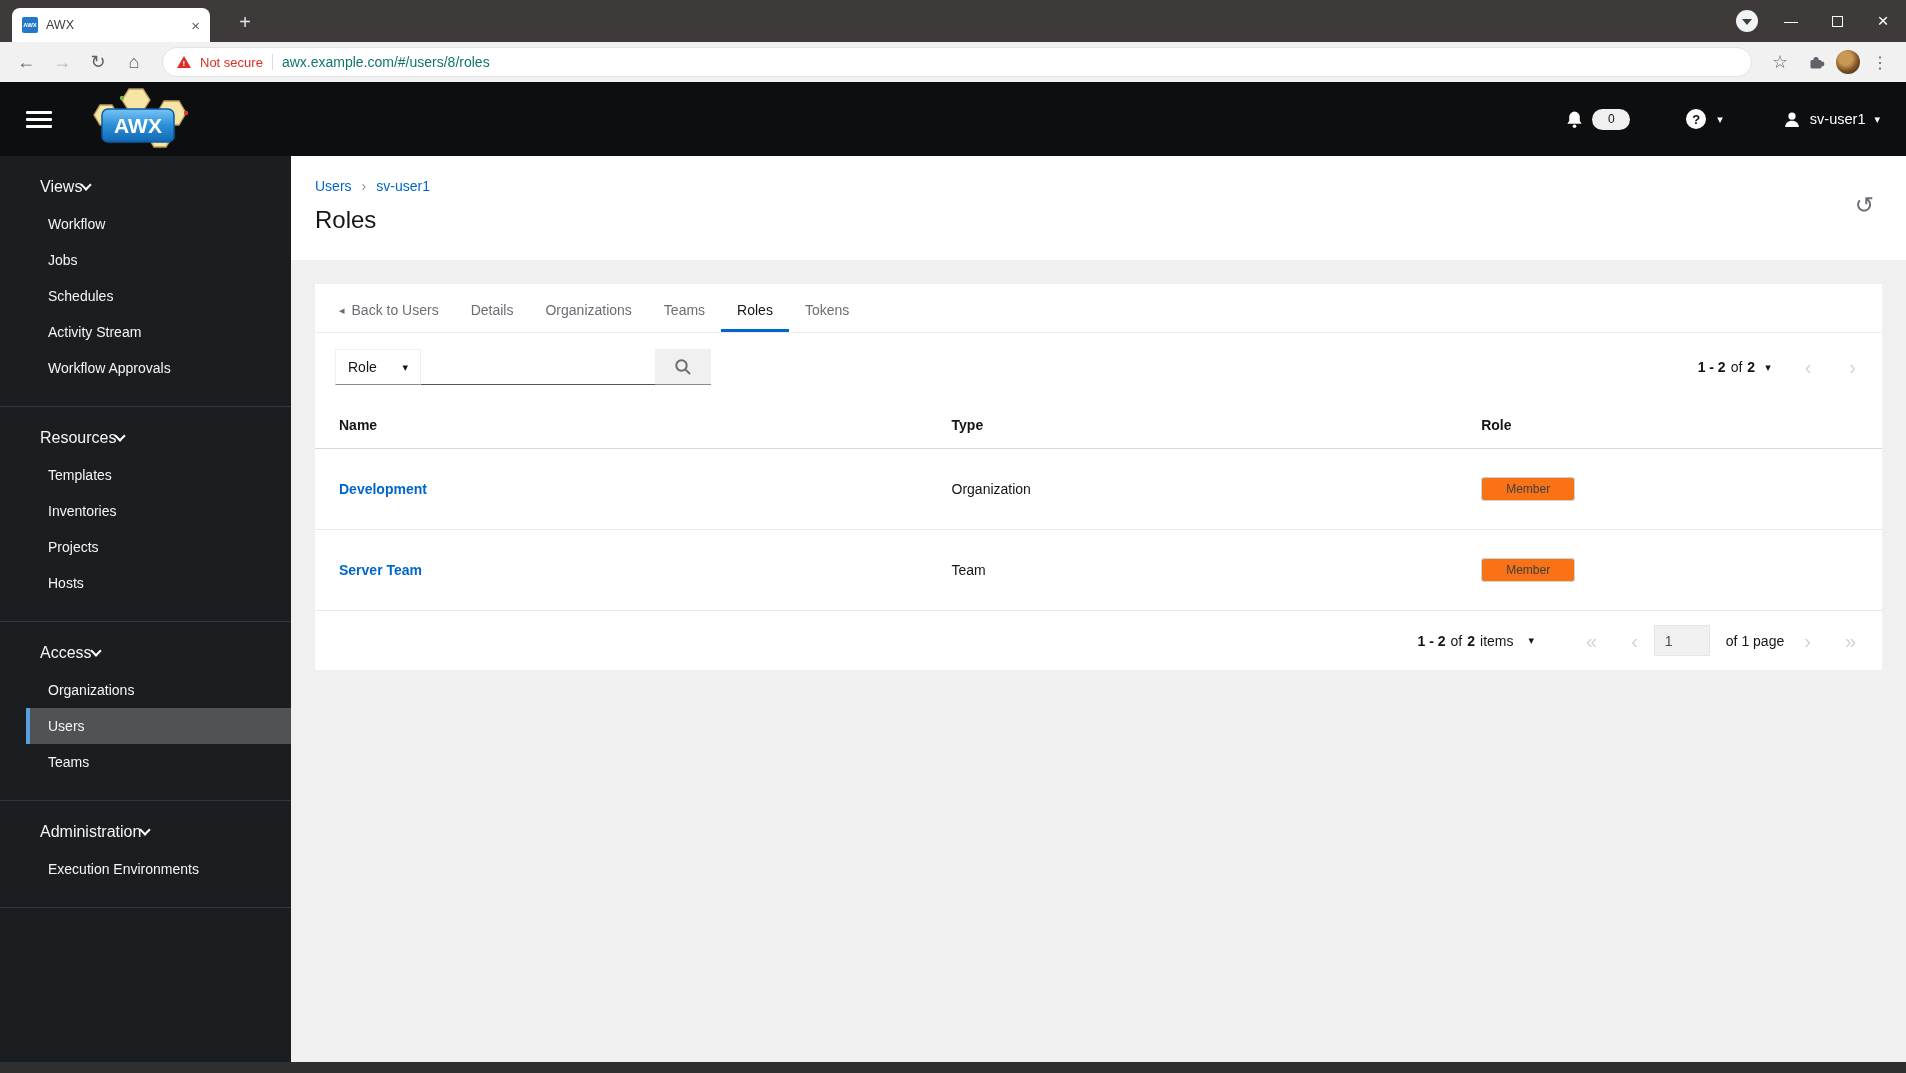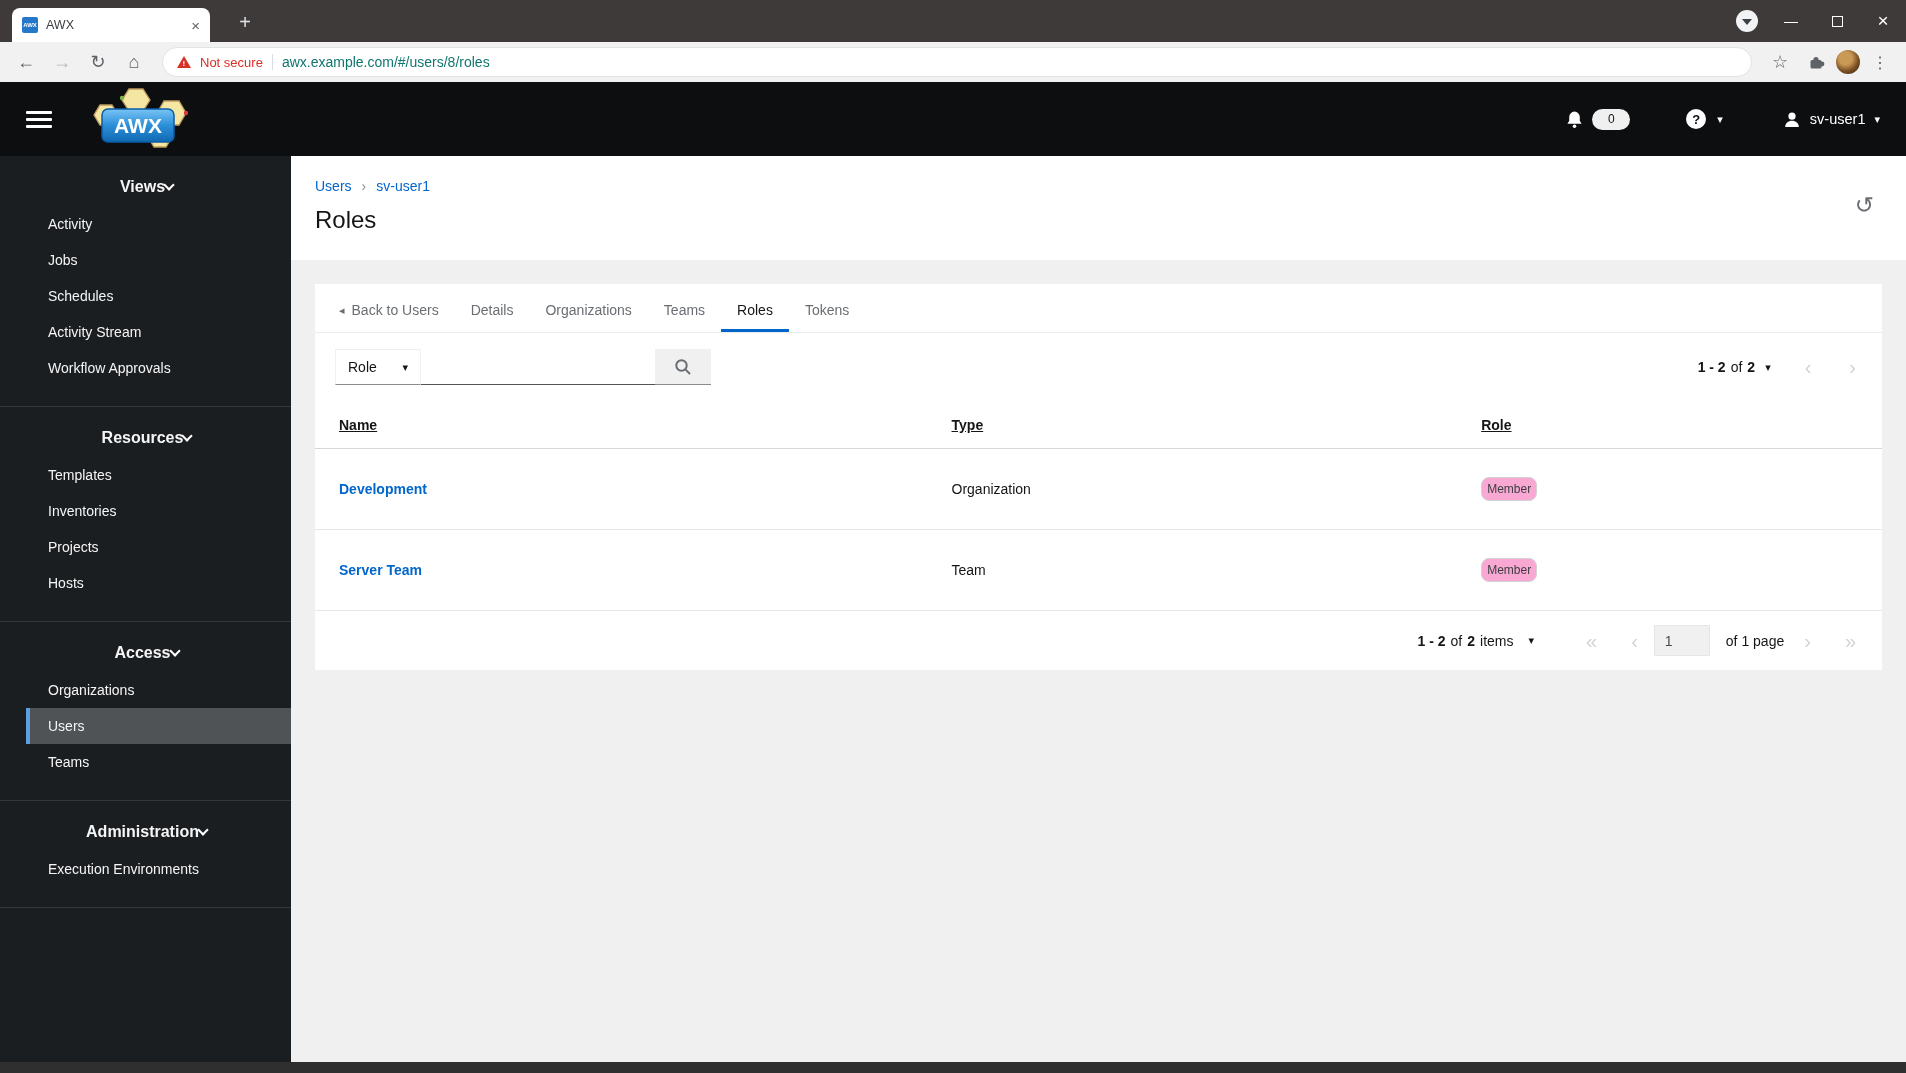--- a/index.html
+++ b/index.html
@@ -53,22 +53,22 @@
   .help-circle { width:20px; height:20px; border-radius:50%; background:#fff; color:#0d0e10;
     font-weight:bold; font-size:13px; display:flex; align-items:center; justify-content:center; }
   .caret-w { color:#fff; font-size:11px; }
   .user-wrap { display:flex; align-items:center; gap:9px; margin-left:60px; cursor:pointer;
     color:#fff; font-size:14.5px; }
 
   
   .layout { display:flex; height:917px; }
   .sidebar { width:291px; background:#1b1e21; color:#f5f5f5; flex:none; overflow:hidden; }
   .nav-section { padding:18px 0 20px; border-bottom:1px solid #33373b; }
-  .section-head { display:flex; align-items:center; justify-content:center;
-    padding:4px 30px 10px 32px; font-size:16px; cursor:pointer;font-weight:bold; }
+  .section-head { display:flex; align-items:center; justify-content:flex-start;
+    padding:4px 30px 10px 40px; font-size:16px; cursor:pointer; }
   .chev-down { width:8px; height:8px; border-right:2.5px solid #fff; border-bottom:2.5px solid #fff;
     transform:rotate(45deg); margin-top:-4px; }
   .nav-item { font-size:14px; padding:10px 16px 10px 48px; cursor:pointer; }
   .nav-item.active { background:#4f5356; border-left:4px solid #5b9fe0; margin-left:26px; padding-left:18px; }
 
   .content { flex:1; background:#f0f0f0; display:flex; flex-direction:column; }
   .page-head { background:#fff; padding:22px 24px 26px; position:relative; }
   .breadcrumb { display:flex; align-items:center; gap:10px; font-size:14px; margin-bottom:12px; }
   .bc-link { color:#0066cc; cursor:pointer; }
   .bc-sep { color:#8a8d90; font-size:14px; }
@@ -95,27 +95,27 @@
   .pager-top { display:flex; align-items:center; font-size:14px; color:#151515; }
   .pager-top b { font-weight:bold; }
   .pg-word { margin:0 5px; }
   .pg-caret { margin-left:10px; font-size:11px; }
   .pg-arrow { font-size:20px; color:#d2d2d2; line-height:1; cursor:default; }
   .pg-arrow.lg { font-size:20px; }
   .sp26 { margin-left:34px; } .sp30 { margin-left:38px; }
 
   table.roles { width:100%; border-collapse:collapse; }
   table.roles th { text-align:left; font-size:14px; font-weight:bold; color:#151515;
-    padding:16px 16px 15px; border-bottom:1px solid #d7d7d7;text-decoration:underline; }
+    padding:16px 16px 15px; border-bottom:1px solid #d7d7d7; }
   table.roles th:first-child, table.roles td:first-child { padding-left:24px; }
   table.roles td { padding:28px 16px; font-size:14px; color:#151515; border-bottom:1px solid #e8e8e8; }
   .col-name { width:39.6%; } .col-type { width:33.8%; }
   .name-link { color:#0066cc; font-weight:bold; cursor:pointer; }
-  .role-chip { display:inline-block; border:1px solid #d2d2d2; border-radius:8px; padding:4px 5px;
-    font-size:12px; color:#3c3f42; background:#f9a8d4; }
+  .role-chip { display:inline-block; border:1px solid #d2d2d2; border-radius:3px; padding:4px 24px;
+    font-size:12px; color:#3c3f42; background:#f97316; }
 
   .card-footer { display:flex; justify-content:flex-end; align-items:center; padding:14px 26px 14px 24px;
     font-size:14px; color:#151515; }
   .cf-items { display:flex; align-items:center; }
   .cf-nav { display:flex; align-items:center; margin-left:52px; }
   .page-input { width:56px; height:31px; background:#f0f0f0; border:1px solid #e6e6e6; font-size:14px;
     color:#4a4d50; padding:0 0 0 10px; margin:0 16px; font-family:"Liberation Sans", sans-serif; }
   .cf-pagetext { margin-right:20px; white-space:nowrap; }
 
   .bottom-strip { position:absolute; left:0; right:0; bottom:0; height:11px; background:#2f2f2f; z-index:50; }
@@ -219,21 +219,21 @@
 </div>
 
 <div class="layout">
   <div class="sidebar">
 
     <div class="nav-section">
       <div class="section-head">
         <span>Views</span>
         <span class="chev-down"></span>
       </div>
-      <div class="nav-item">Activity</div>
+      <div class="nav-item">Workflow</div>
       <div class="nav-item">Jobs</div>
       <div class="nav-item">Schedules</div>
       <div class="nav-item">Activity Stream</div>
       <div class="nav-item">Workflow Approvals</div>
     </div>
 
     <div class="nav-section">
       <div class="section-head">
         <span>Resources</span>
         <span class="chev-down"></span>

